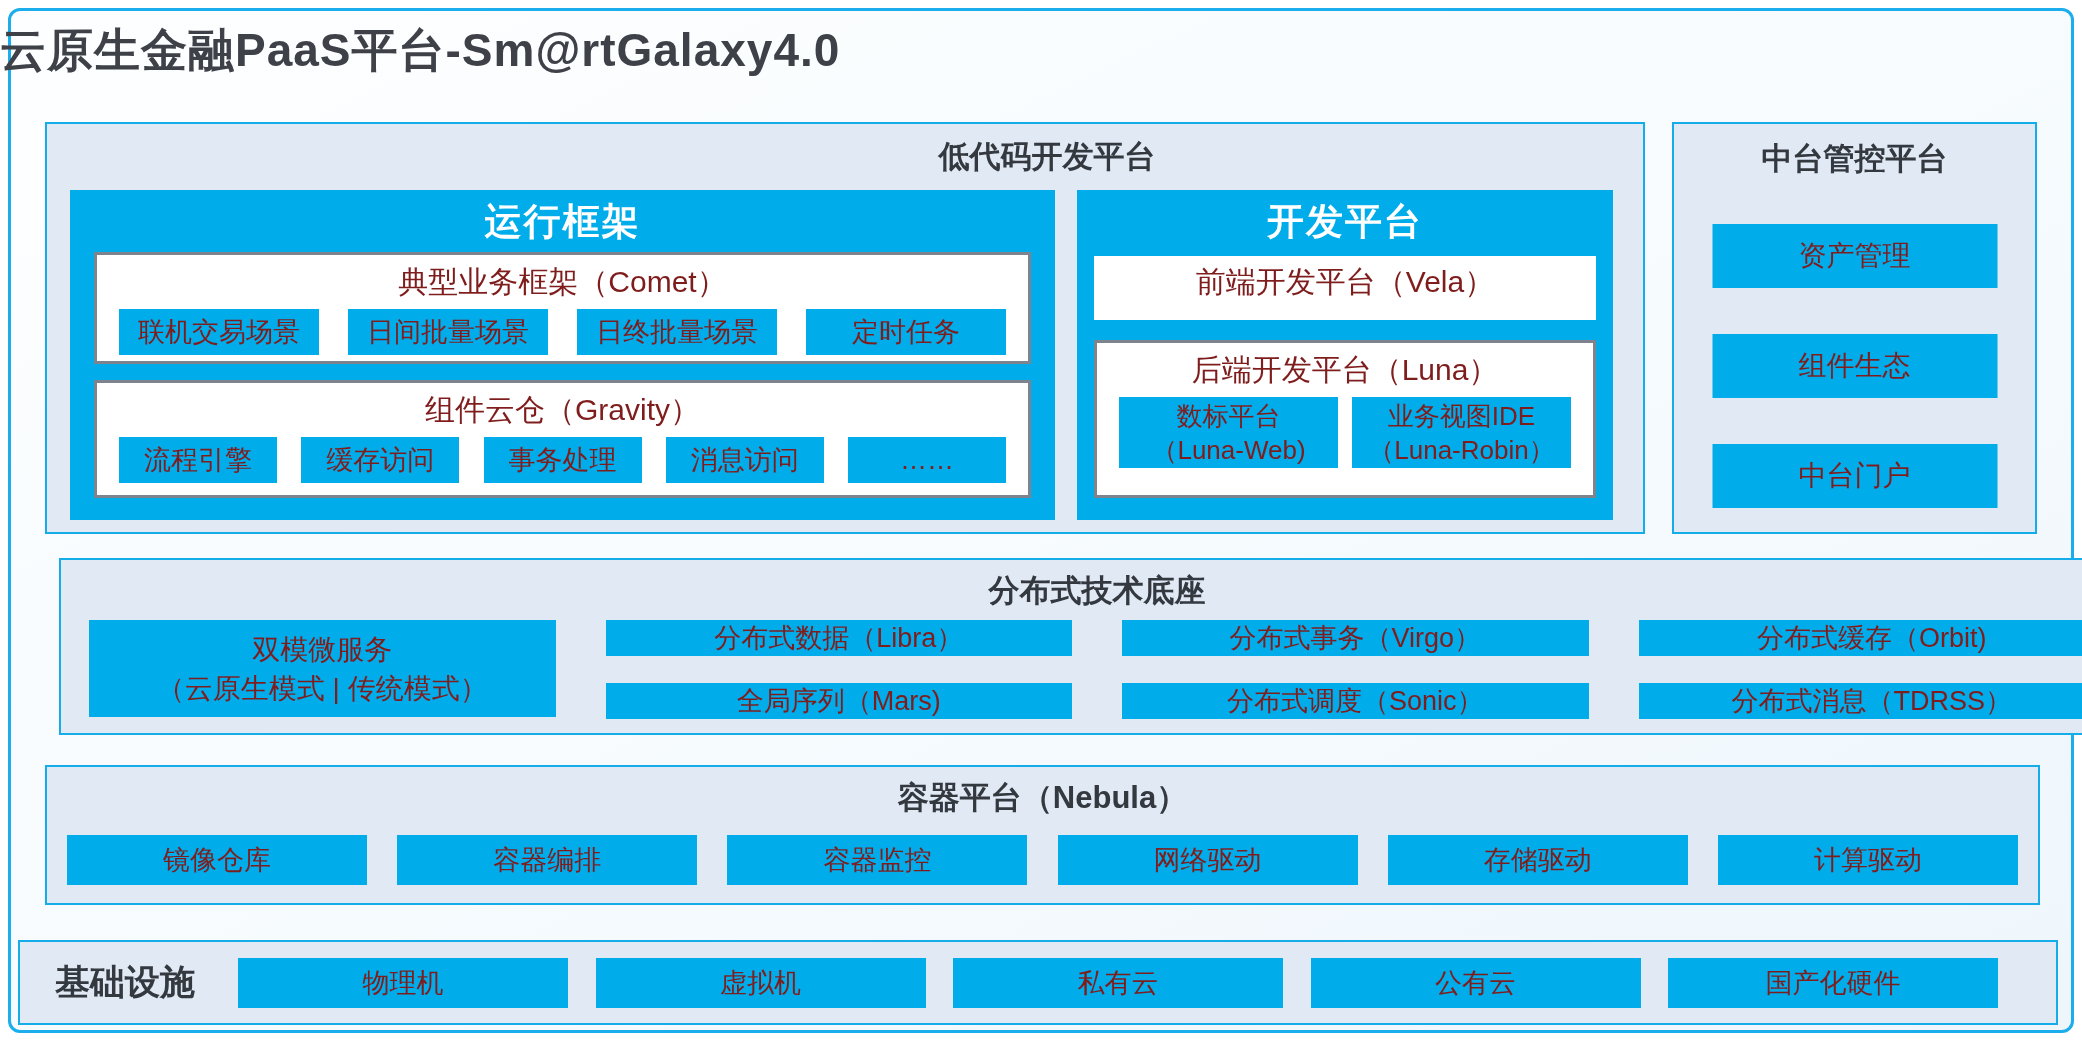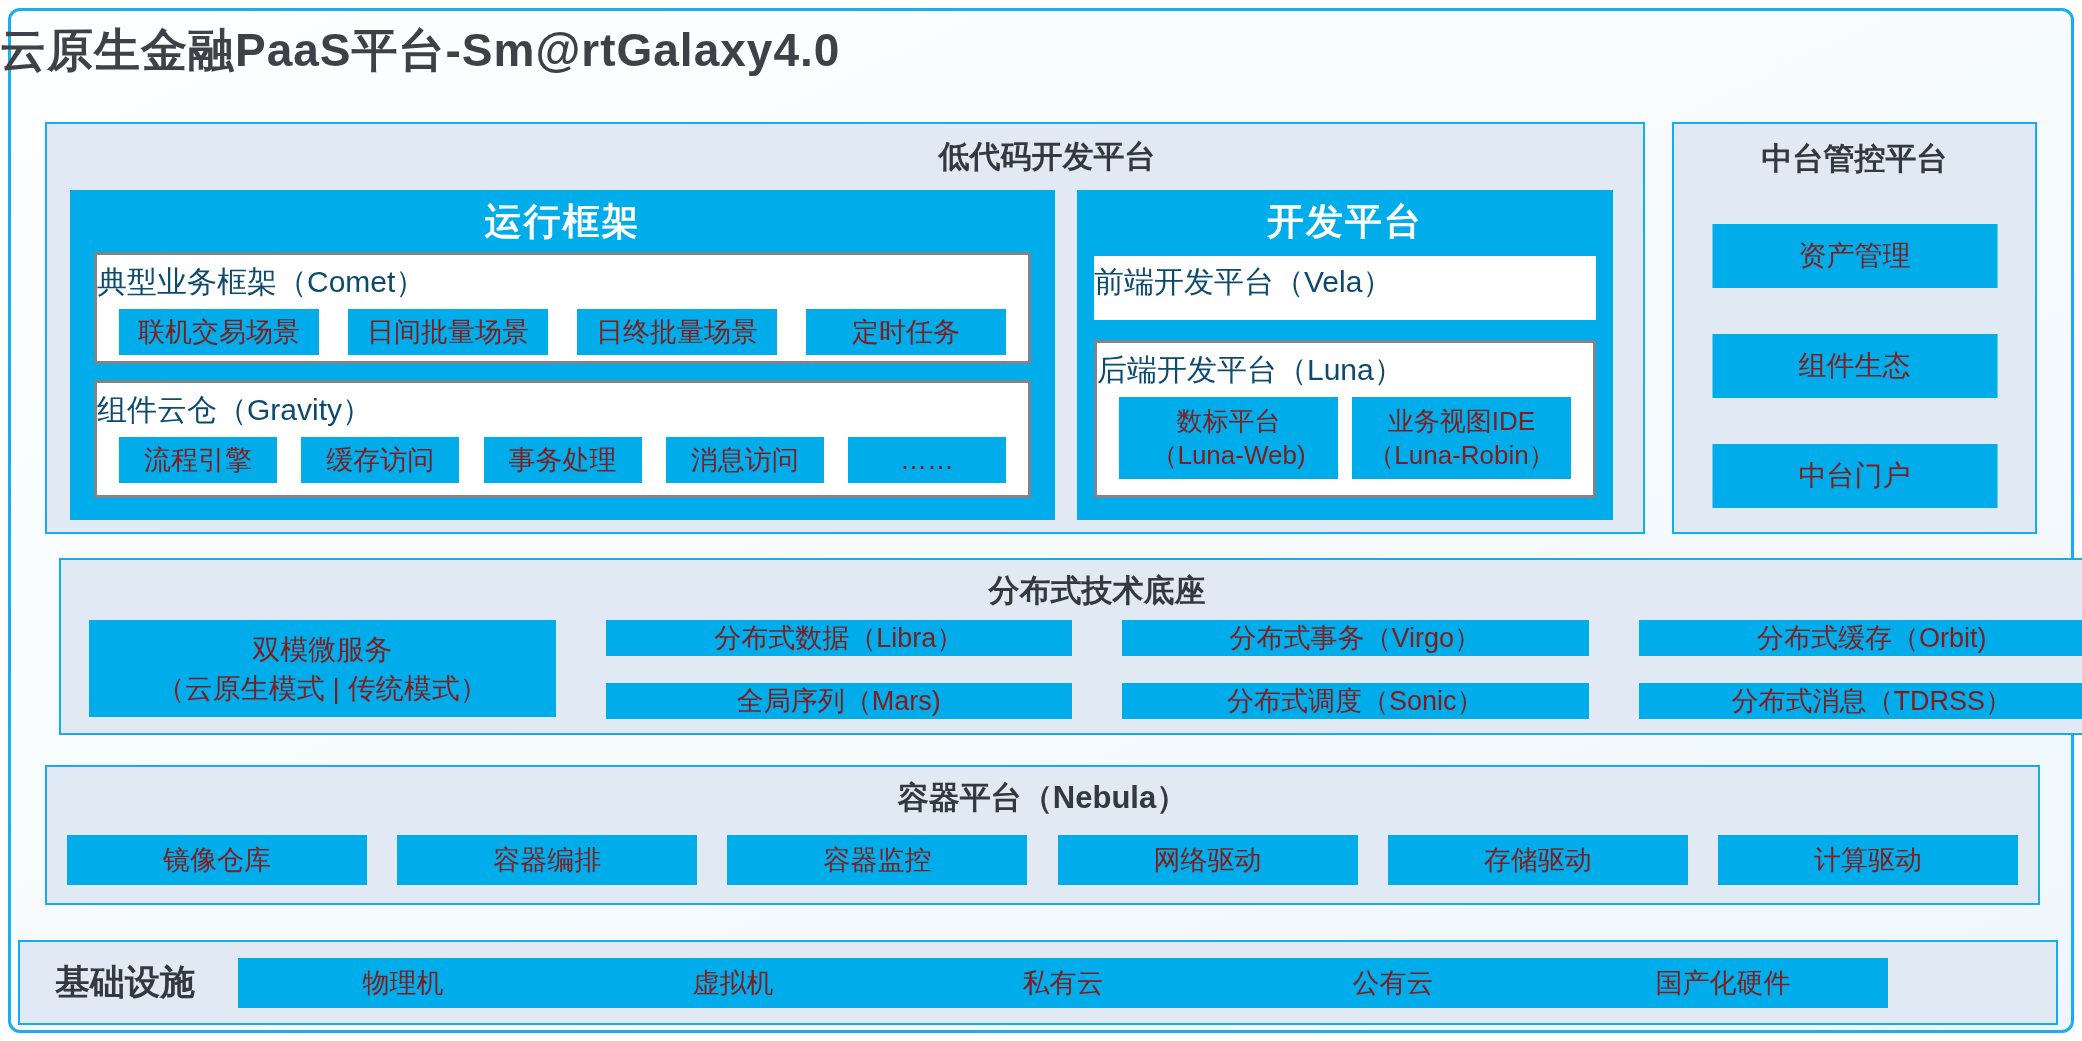--- a/index.html
+++ b/index.html
@@ -26,36 +26,36 @@
   .bluebox{position:absolute;background:#00acea;box-sizing:border-box;}
   .bluebox-title{
     height:64px;display:flex;align-items:center;justify-content:center;
     color:#ffffff;font-size:37px;font-weight:bold;letter-spacing:2px;
   }
   .whitebox{
     position:absolute;left:24px;right:24px;background:#ffffff;box-sizing:border-box;
   }
   .whitebox.bordered{border:3px solid #7d848e;}
   .whitebox-title{
-    text-align:left;font-size:30px;color:#0c4a6e;line-height:42px;padding-top:6px;
+    text-align:center;font-size:30px;color:#7f1d1d;line-height:42px;padding-top:6px;
   }
   .btn{
     background:#00acea;color:#7f1d1d;display:flex;align-items:center;justify-content:center;
     font-size:27px;font-weight:500;text-align:center;box-sizing:border-box;
   }
   .btn-row{
     display:flex;justify-content:space-between;align-items:stretch;
     padding:0 22px;margin-top:6px;
   }
   .btn-row .btn{height:46px;}
   .comet-row .btn{width:200px;}
   .gravity-row .btn{width:158px;}
   .btn-2line{flex-direction:column;line-height:36px;}
   .luna-row{padding:0 22px;margin-top:6px;}
-  .luna-row .btn{width:219px;height:82px;font-size:26px;line-height:34px;}
+  .luna-row .btn{width:219px;height:71px;font-size:26px;line-height:34px;}
   
   .lowcode{left:45px;top:122px;width:1600px;height:412px;}
   .lowcode-label{position:absolute;left:1000px;top:12px;transform:translateX(-50%);white-space:nowrap;}
   .runtime{left:23px;top:66px;width:985px;height:330px;}
   .comet{top:62px;height:112px;}
   .gravity{top:190px;height:118px;}
   .gravity .whitebox-title{}
   .dev{left:1030px;top:66px;width:536px;height:330px;}
   .dev .whitebox{left:17px;right:17px;}
   .vela{top:66px;height:64px;}
@@ -87,21 +87,21 @@
   }
   .containerp-row .btn{width:300px;height:50px;}
   
   .infra{left:18px;top:940px;width:2040px;height:85px;}
   .infra-label{
     position:absolute;left:35px;top:0;bottom:0;display:flex;align-items:center;
     font-size:35px;font-weight:bold;color:#34383f;
   }
   .infra-row{
     position:absolute;left:218px;right:58px;top:0;bottom:0;
-    display:flex;align-items:center;
+    display:flex;justify-content:space-between;align-items:center;
   }
   .infra-row .btn{width:330px;height:50px;}
 </style>
 </head>
 <body>
 
 <div class="frame"></div>
 <div class="title">云原生金融PaaS平台-Sm@rtGalaxy4.0</div>
 
 <section class="panel lowcode">

